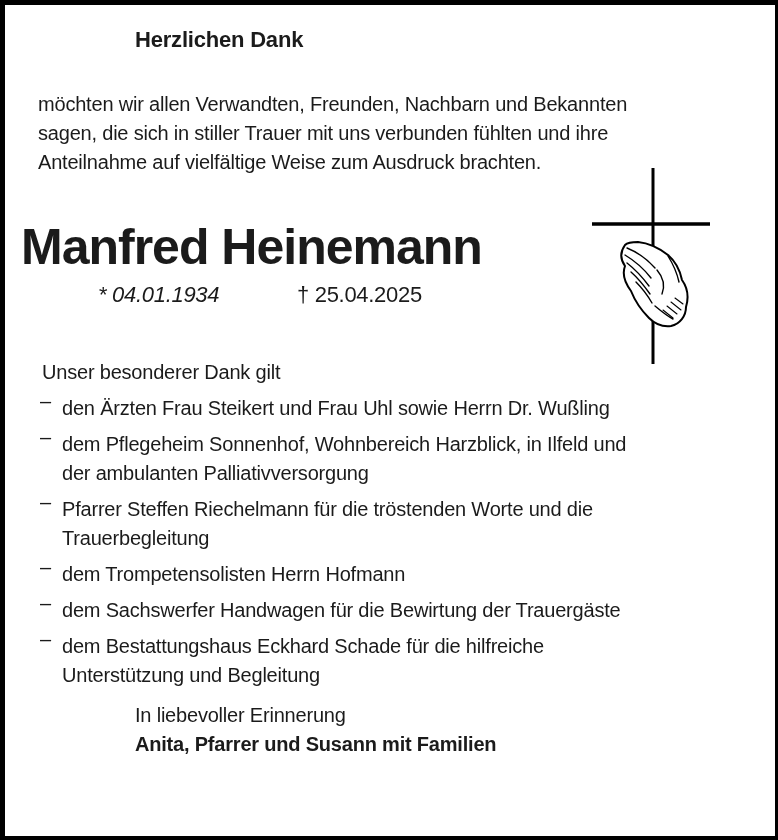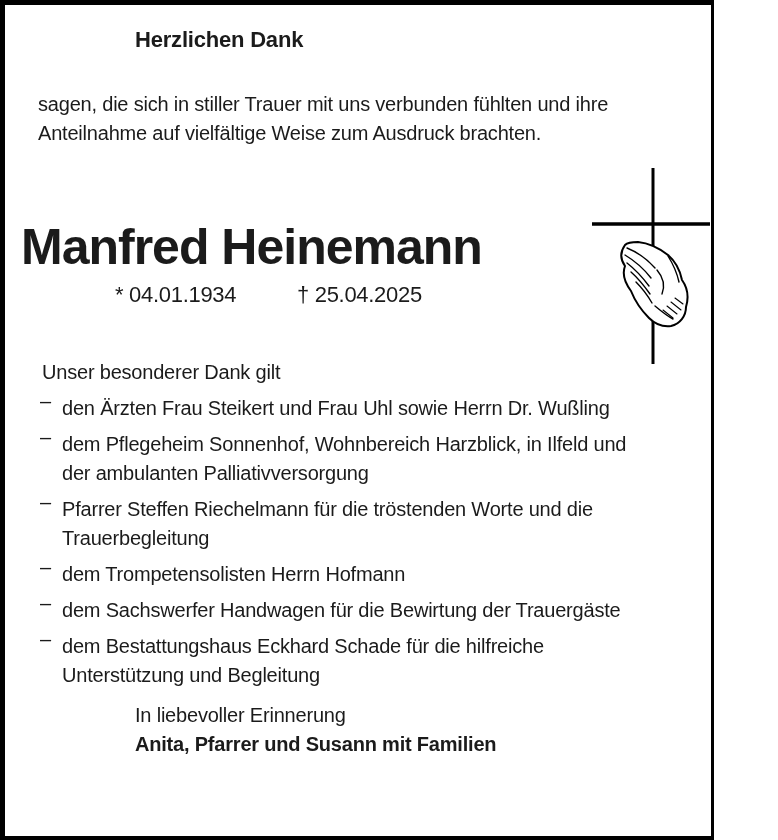--- a/index.html
+++ b/index.html
@@ -1,18 +1,18 @@
 <!DOCTYPE html>
 <html><head>
 <meta charset="utf-8">
 <style>
   html, body { margin: 0; padding: 0; background: #ffffff; }
   .page {
     position: relative;
-    width: 714px;
+    width: 778px;
     height: 840px;
     box-sizing: border-box;
     background: #ffffff;
     border-style: solid;
     border-color: #000000;
     border-width: 5px 3px 4px 5px;
     font-family: "Liberation Sans", sans-serif;
     color: #1b1b1b;
     overflow: hidden;
   }
@@ -31,21 +31,21 @@
     white-space: nowrap;
   }
   .deceased-name {
     left: 16px; top: 214px;
     font-size: 50px; font-weight: 700;
     letter-spacing: -1px;
     line-height: 56px;
     white-space: nowrap;
   }
   .date { top: 277px; font-size: 22px; letter-spacing: -0.3px; white-space: nowrap; }
-  .birth-date { left: 110px; }
+  .birth-date { left: 93px; font-style: italic; }
   .death-date { left: 292px; }
   .emblem { left: 580px; top: 155px; width: 130px; height: 210px; }
   .thanks-intro {
     left: 37px; top: 353px;
     font-size: 20px; line-height: 29px;
     letter-spacing: -0.2px;
     white-space: nowrap;
   }
   .thanks-list {
     left: 35px; top: 382px;
@@ -73,20 +73,21 @@
   .emblem svg { display: block; }
 </style>
 </head>
 <body>
 
 <div class="page">
 
   <div class="abs heading">Herzlichen Dank</div>
 
   <div class="abs intro">
+    <div>möchten wir allen Verwandten, Freunden, Nachbarn und Bekannten</div>
     <div>sagen, die sich in stiller Trauer mit uns verbunden fühlten und ihre</div>
     <div>Anteilnahme auf vielfältige Weise zum Ausdruck brachten.</div>
   </div>
 
   <div class="abs deceased-name">Manfred Heinemann</div>
 
   <div class="abs date birth-date">* 04.01.1934</div>
   <div class="abs date death-date">† 25.04.2025</div>
 
   <div class="abs emblem">

